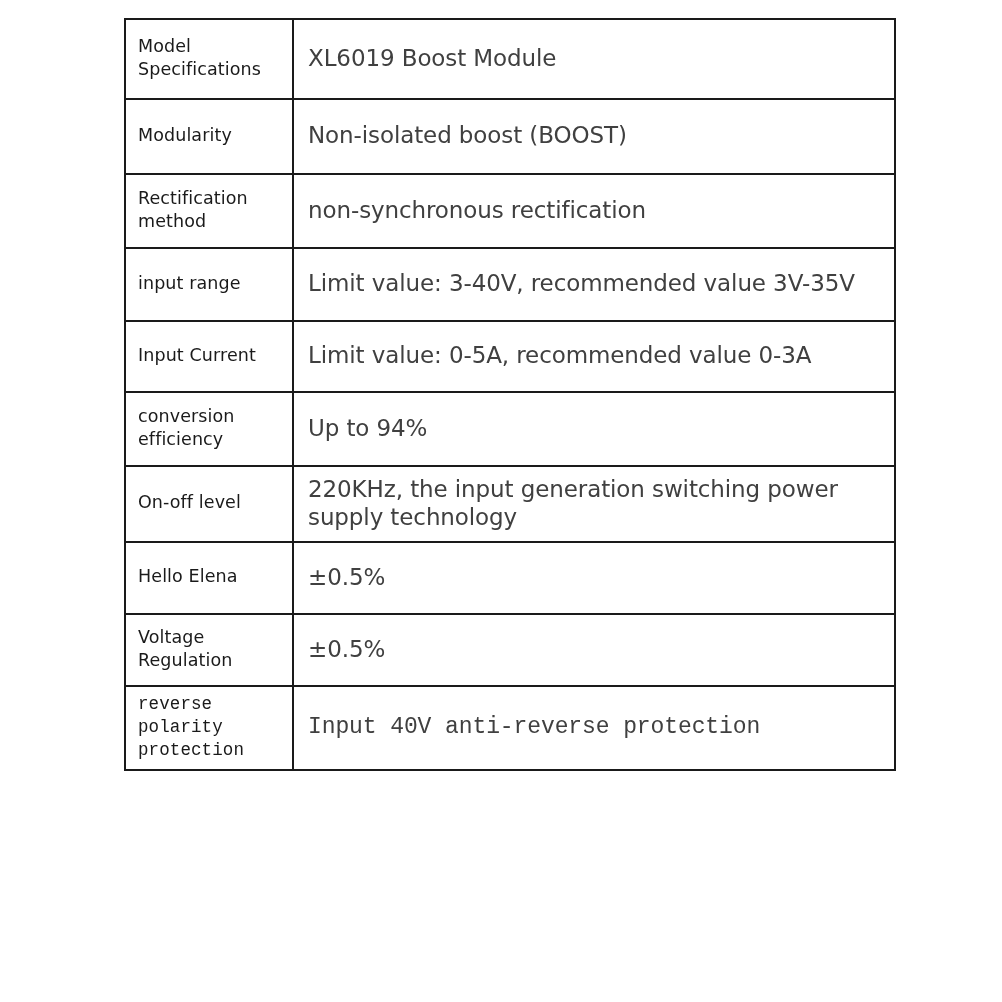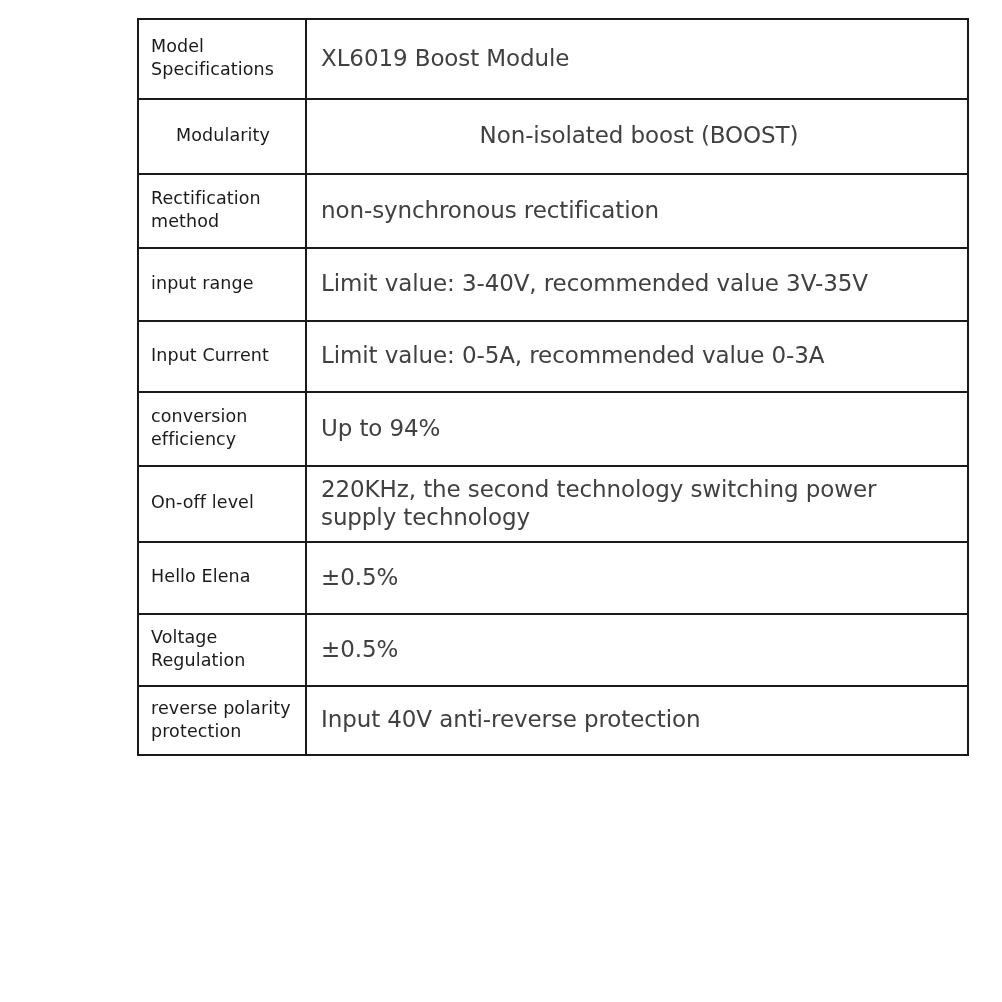--- a/index.html
+++ b/index.html
@@ -15,23 +15,23 @@
     overflow: hidden;
   }
   .page {
     position: relative;
     width: 1002px;
     height: 1002px;
     background: #ffffff;
   }
   .spec-table {
     position: absolute;
-    left: 137px;
+    left: 124px;
     top: 18px;
-    width: 832px;
+    width: 772px;
     border-collapse: collapse;
     table-layout: fixed;
   }
   .spec-table td {
     border: 2px solid #1a1a1a;
     vertical-align: middle;
     padding: 6px 10px 8px 12px;
     line-height: 1.22;
   }
   .spec-table td.label {
@@ -40,32 +40,32 @@
     letter-spacing: 0.1px;
     color: #1a1a1a;
   }
   .spec-table td.value {
     font-size: 23px;
     letter-spacing: -0.1px;
     color: #404040;
     padding-left: 14px;
   }
   .r0 { height: 80px; }
-  .r1 { height: 75px; text-align: center; }
+  .r1 { height: 75px; }
   .r2 { height: 74px; border-radius: 32px; }
   .r3 { height: 73px; margin-left: 37px; }
   .r4 { height: 76px; }
   .r5 { height: 71px; border-radius: 20px; }
   .r6 { height: 74px; }
   .r7 { height: 76px; margin-top: 33px; }
   .r8 { height: 73px; }
   .r9 { height: 72px; }
   .r10 { height: 72px; }
   .r11 { height: 73px; }
-  .r12 { height: 69px; }
+  .r12 { height: 69px; font-family: Liberation Mono, monospace; }
   .two-line .label { line-height: 1.3; }
 </style>
 </head>
 <body>
 
 <div class="page">
   <table class="spec-table">
     <tbody>
       <tr class="r0 two-line">
         <td class="label">
@@ -95,21 +95,21 @@
       </tr>
       <tr class="r6 two-line">
         <td class="label">
           <div>conversion</div>
           <div>efficiency</div>
         </td>
         <td class="value">Up to 94%</td>
       </tr>
       <tr class="r7">
         <td class="label">On-off level</td>
-        <td class="value">220KHz, the second technology switching power supply technology</td>
+        <td class="value">220KHz, the input generation switching power supply technology</td>
       </tr>
       <tr class="r9">
         <td class="label">Hello Elena</td>
         <td class="value">±0.5%</td>
       </tr>
       <tr class="r10 two-line">
         <td class="label">
           <div>Voltage</div>
           <div>Regulation</div>
         </td>

